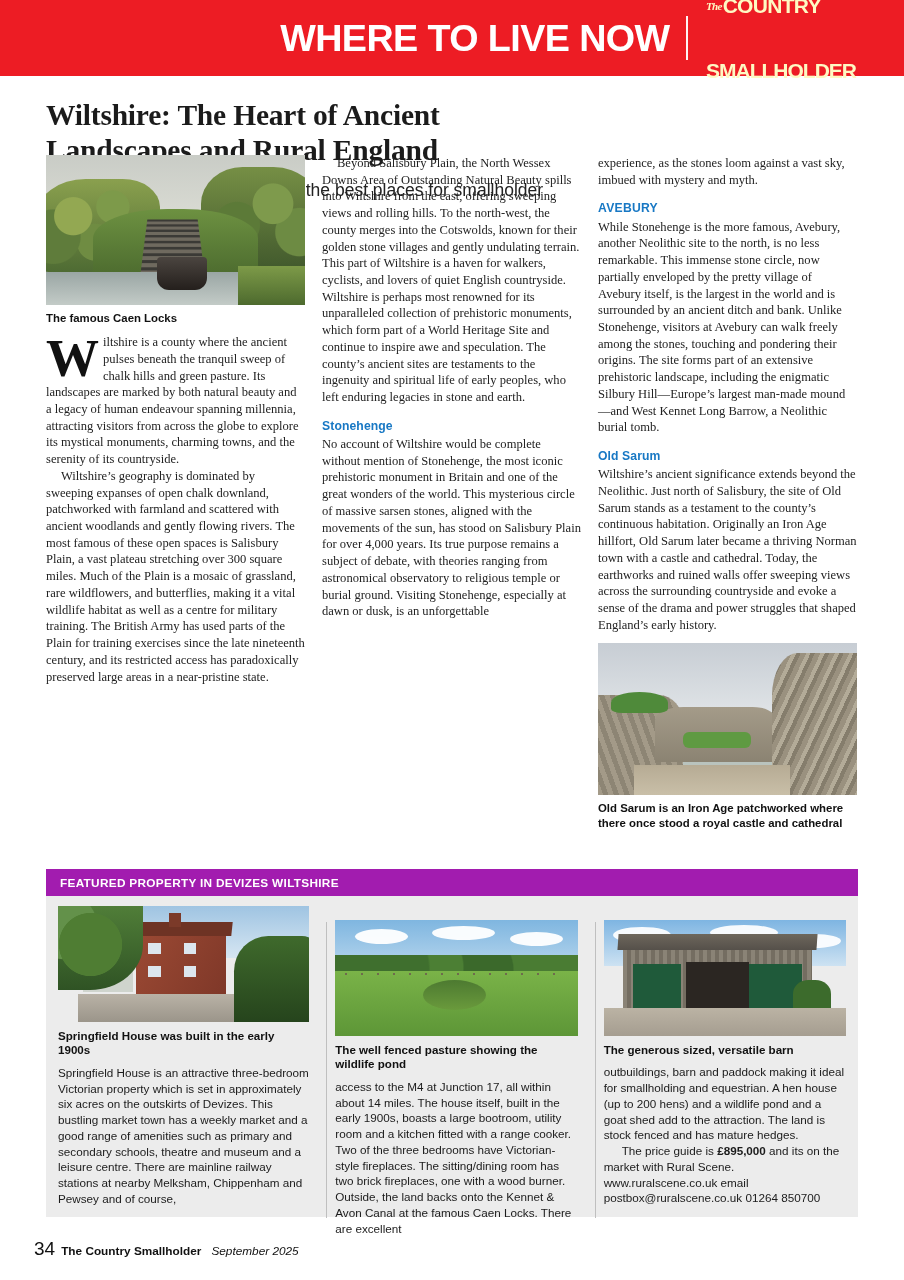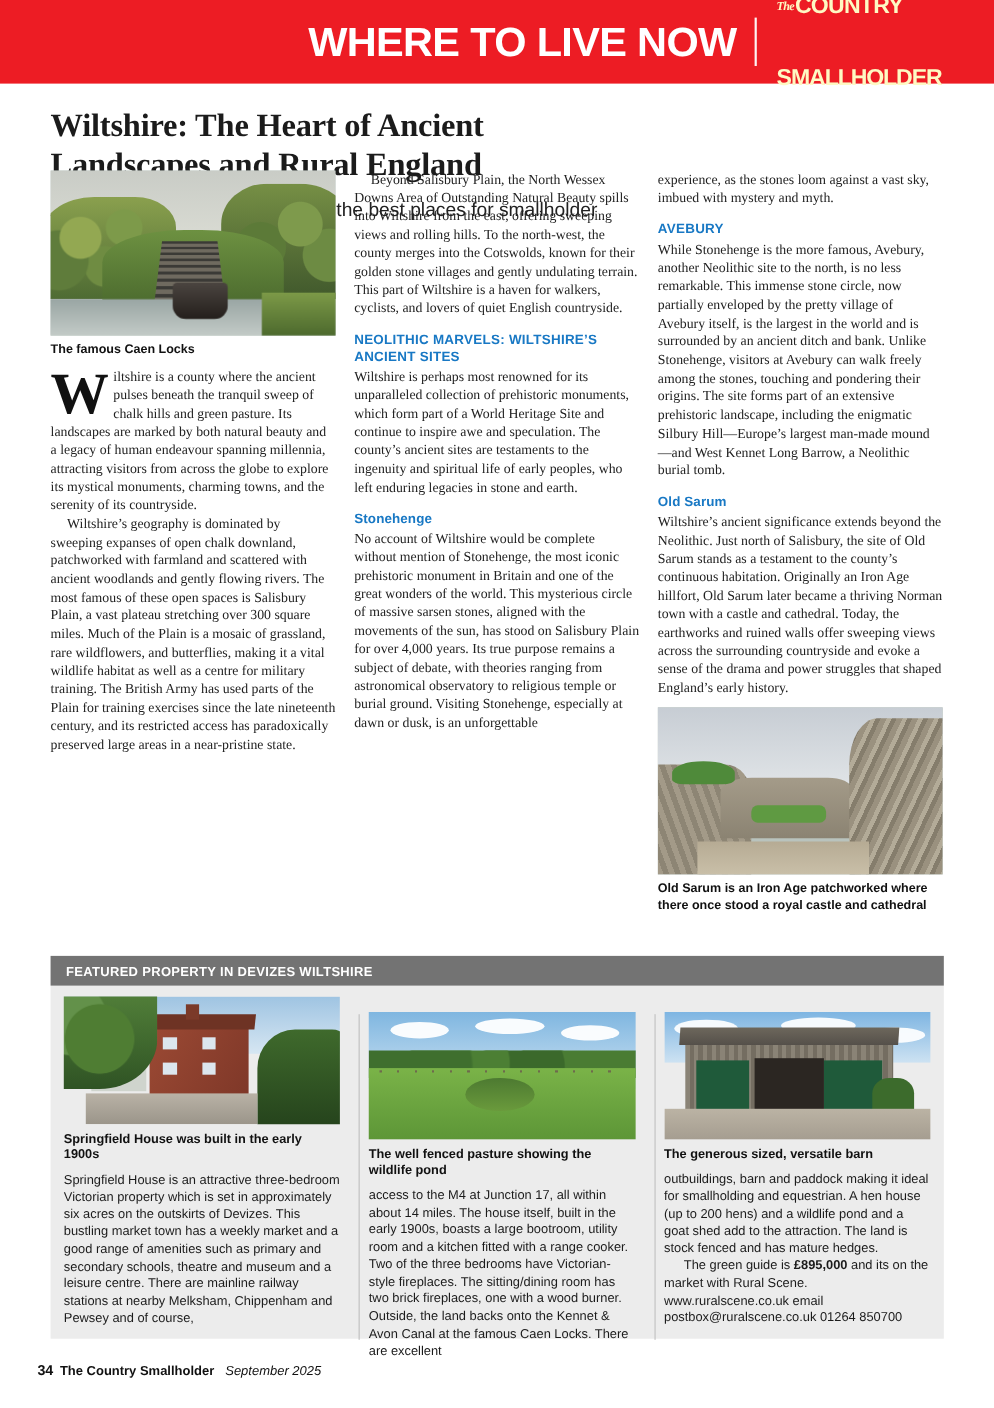--- a/index.html
+++ b/index.html
@@ -299,21 +299,21 @@
   .featured {
     position: absolute;
     left: 46px;
     top: 869px;
     width: 812px;
     height: 348px;
     background: #ececec;
   }
   .featured-bar {
     height: 27px;
-    background: #737373;
+    background: #a21caf;
     display: flex;
     align-items: center;
     padding-left: 14px;
   }
   .featured-bar-text {
     color: #ffffff;
     font-family: "Liberation Sans", sans-serif;
     font-weight: bold;
     font-size: 11.8px;
     letter-spacing: .3px;
@@ -357,21 +357,21 @@
   .footer {
     position: absolute;
     left: 34px;
     top: 1238px;
     display: flex;
     align-items: baseline;
     gap: 6px;
     font-family: "Liberation Sans", sans-serif;
     color: #111111;
   }
-  .f-pagenum { font-weight: bold; font-size: 13px; }
+  .f-pagenum { font-weight: normal; font-size: 19px; }
   .f-mag { font-weight: bold; font-size: 11.8px; }
   .f-date { font-weight: normal; font-size: 11.8px; margin-left: 4px; font-style: italic; }
 </style>
 </head>
 <body>
 
 <div class="masthead">
   <div class="masthead-title">WHERE TO LIVE NOW</div>
   <div class="masthead-divider"></div>
   <div class="logo-block">
@@ -407,21 +407,20 @@
 
     <div class="bodytext">
       <p class="dropcap-para">Wiltshire is a county where the ancient pulses beneath the tranquil sweep of chalk hills and green pasture. Its landscapes are marked by both natural beauty and a legacy of human endeavour spanning millennia, attracting visitors from across the globe to explore its mystical monuments, charming towns, and the serenity of its countryside.</p>
       <p class="indent">Wiltshire’s geography is dominated by sweeping expanses of open chalk downland, patchworked with farmland and scattered with ancient woodlands and gently flowing rivers. The most famous of these open spaces is Salisbury Plain, a vast plateau stretching over 300 square miles. Much of the Plain is a mosaic of grassland, rare wildflowers, and butterflies, making it a vital wildlife habitat as well as a centre for military training. The British Army has used parts of the Plain for training exercises since the late nineteenth century, and its restricted access has paradoxically preserved large areas in a near-pristine state.</p>
     </div>
   </div>
 
   <div class="col">
     <div class="bodytext">
       <p class="indent">Beyond Salisbury Plain, the North Wessex Downs Area of Outstanding Natural Beauty spills into Wiltshire from the east, offering sweeping views and rolling hills. To the north-west, the county merges into the Cotswolds, known for their golden stone villages and gently undulating terrain. This part of Wiltshire is a haven for walkers, cyclists, and lovers of quiet English countryside.</p>
-      <div class="subsec caps">NEOLITHIC MARVELS: WILTSHIRE’S ANCIENT SITES</div>
       <p>Wiltshire is perhaps most renowned for its unparalleled collection of prehistoric monuments, which form part of a World Heritage Site and continue to inspire awe and speculation. The county’s ancient sites are testaments to the ingenuity and spiritual life of early peoples, who left enduring legacies in stone and earth.</p>
       <div class="subsec">Stonehenge</div>
       <p>No account of Wiltshire would be complete without mention of Stonehenge, the most iconic prehistoric monument in Britain and one of the great wonders of the world. This mysterious circle of massive sarsen stones, aligned with the movements of the sun, has stood on Salisbury Plain for over 4,000 years. Its true purpose remains a subject of debate, with theories ranging from astronomical observatory to religious temple or burial ground. Visiting Stonehenge, especially at dawn or dusk, is an unforgettable</p>
     </div>
   </div>
 
   <div class="col">
     <div class="bodytext">
       <p>experience, as the stones loom against a vast sky, imbued with mystery and myth.</p>
       <div class="subsec caps">AVEBURY</div>
@@ -500,21 +499,21 @@
         <div class="roof"></div>
         <div class="greenL"></div>
         <div class="greenR"></div>
         <div class="door"></div>
         <div class="bush"></div>
         <div class="drive"></div>
       </div>
       <div class="fcap">The generous sized, versatile barn</div>
       <div class="fbody">
         <p>outbuildings, barn and paddock making it ideal for smallholding and equestrian. A hen house (up to 200 hens) and a wildlife pond and a goat shed add to the attraction.  The land is stock fenced and has mature hedges.</p>
-        <p class="indent"><span>The green guide is </span><span class="price">£895,000</span><span> and its on the market with Rural Scene. www.ruralscene.co.uk email postbox@ruralscene.co.uk 01264 850700</span></p>
+        <p class="indent"><span>The price guide is </span><span class="price">£895,000</span><span> and its on the market with Rural Scene. www.ruralscene.co.uk email postbox@ruralscene.co.uk 01264 850700</span></p>
       </div>
     </div>
 
   </div>
 </div>
 
 <div class="footer">
   <span class="f-pagenum">34</span>
   <span class="f-mag">The Country Smallholder</span>
   <span class="f-date">September 2025</span>

